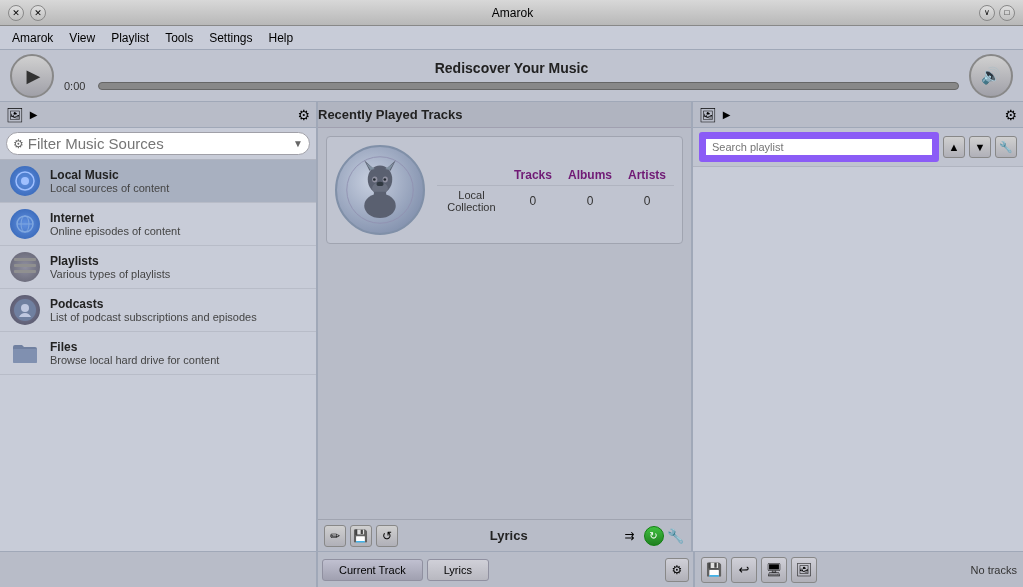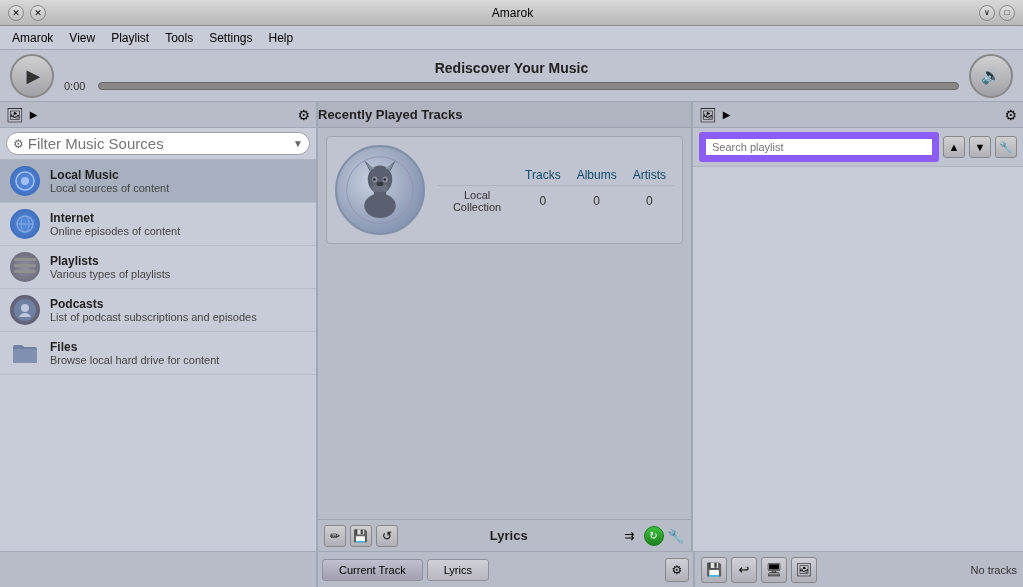--- a/index.html
+++ b/index.html
@@ -286,22 +286,22 @@
     #collection-stats {
       flex: 1;
     }
     #collection-table {
       width: 100%;
       border-collapse: collapse;
       font-size: 12px;
     }
     #collection-table th {
       text-align: center;
-      font-weight: normal;
-      color: #0c4a6e;
+      font-weight: bold;
+      color: #701a75;
       padding: 3px 8px;
     }
     #collection-table td {
       text-align: center;
       color: #333;
       padding: 3px 8px;
       border-top: 1px solid #b0b4c0;
     }
     .collection-row-label {
       text-align: right;

